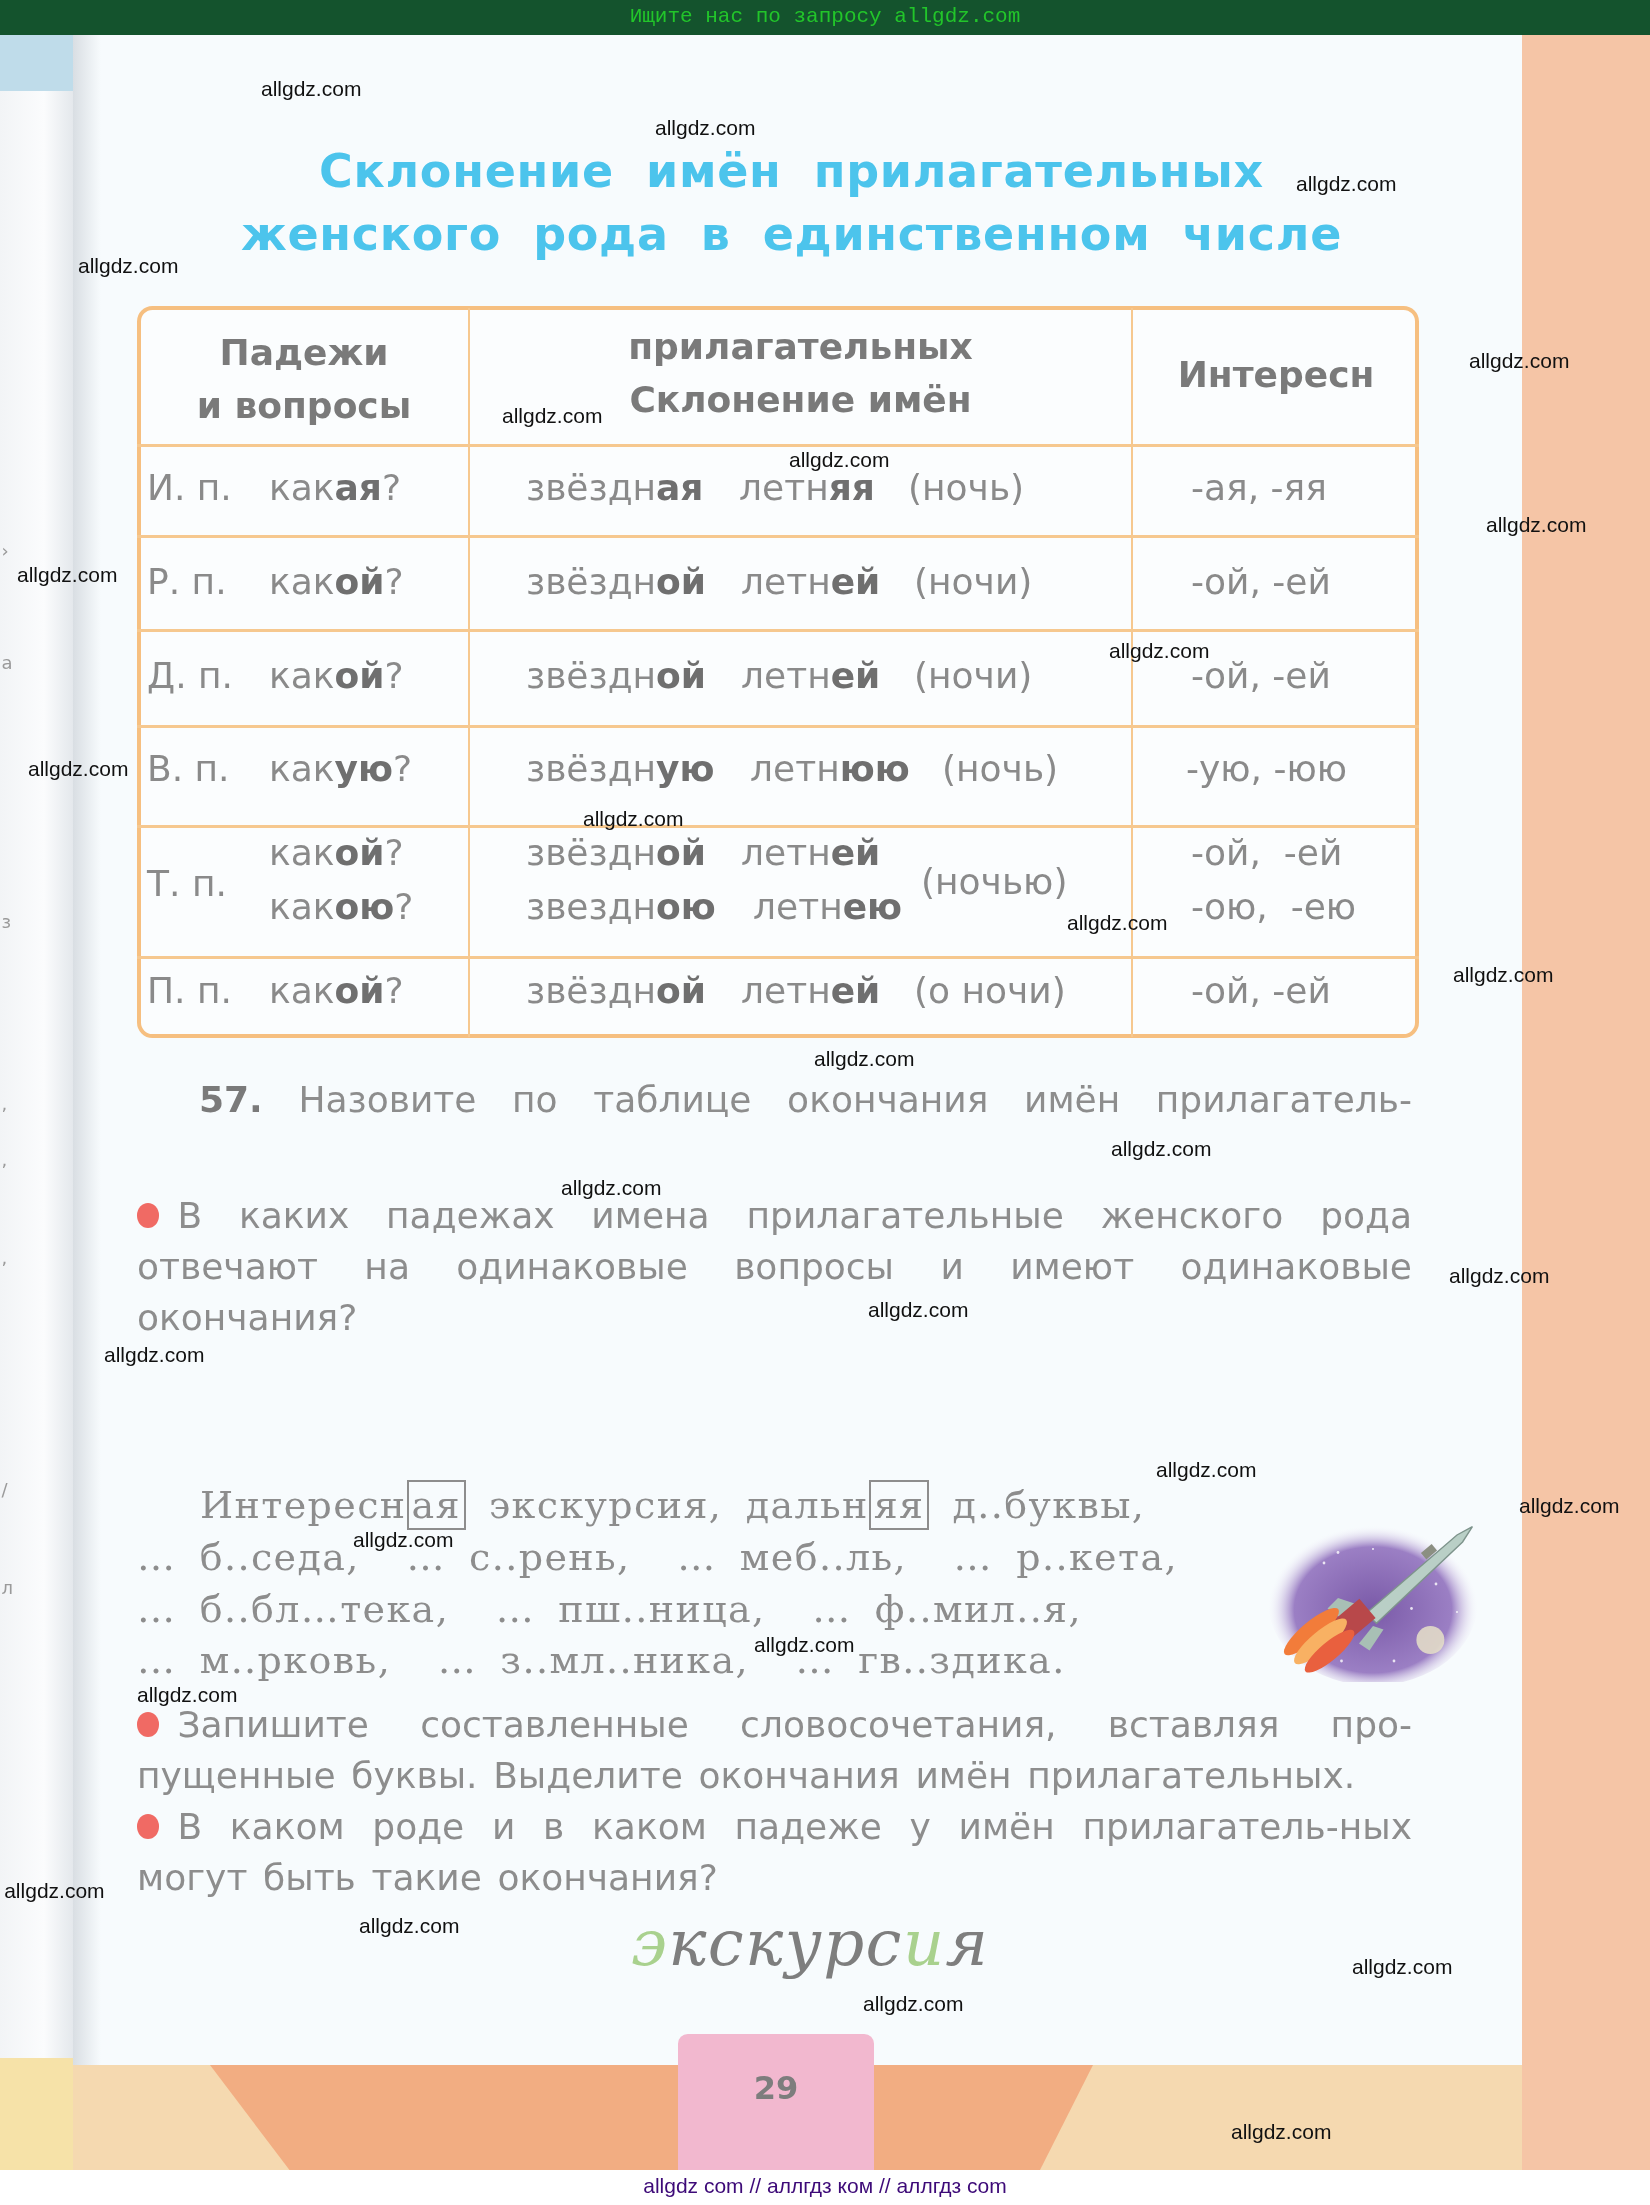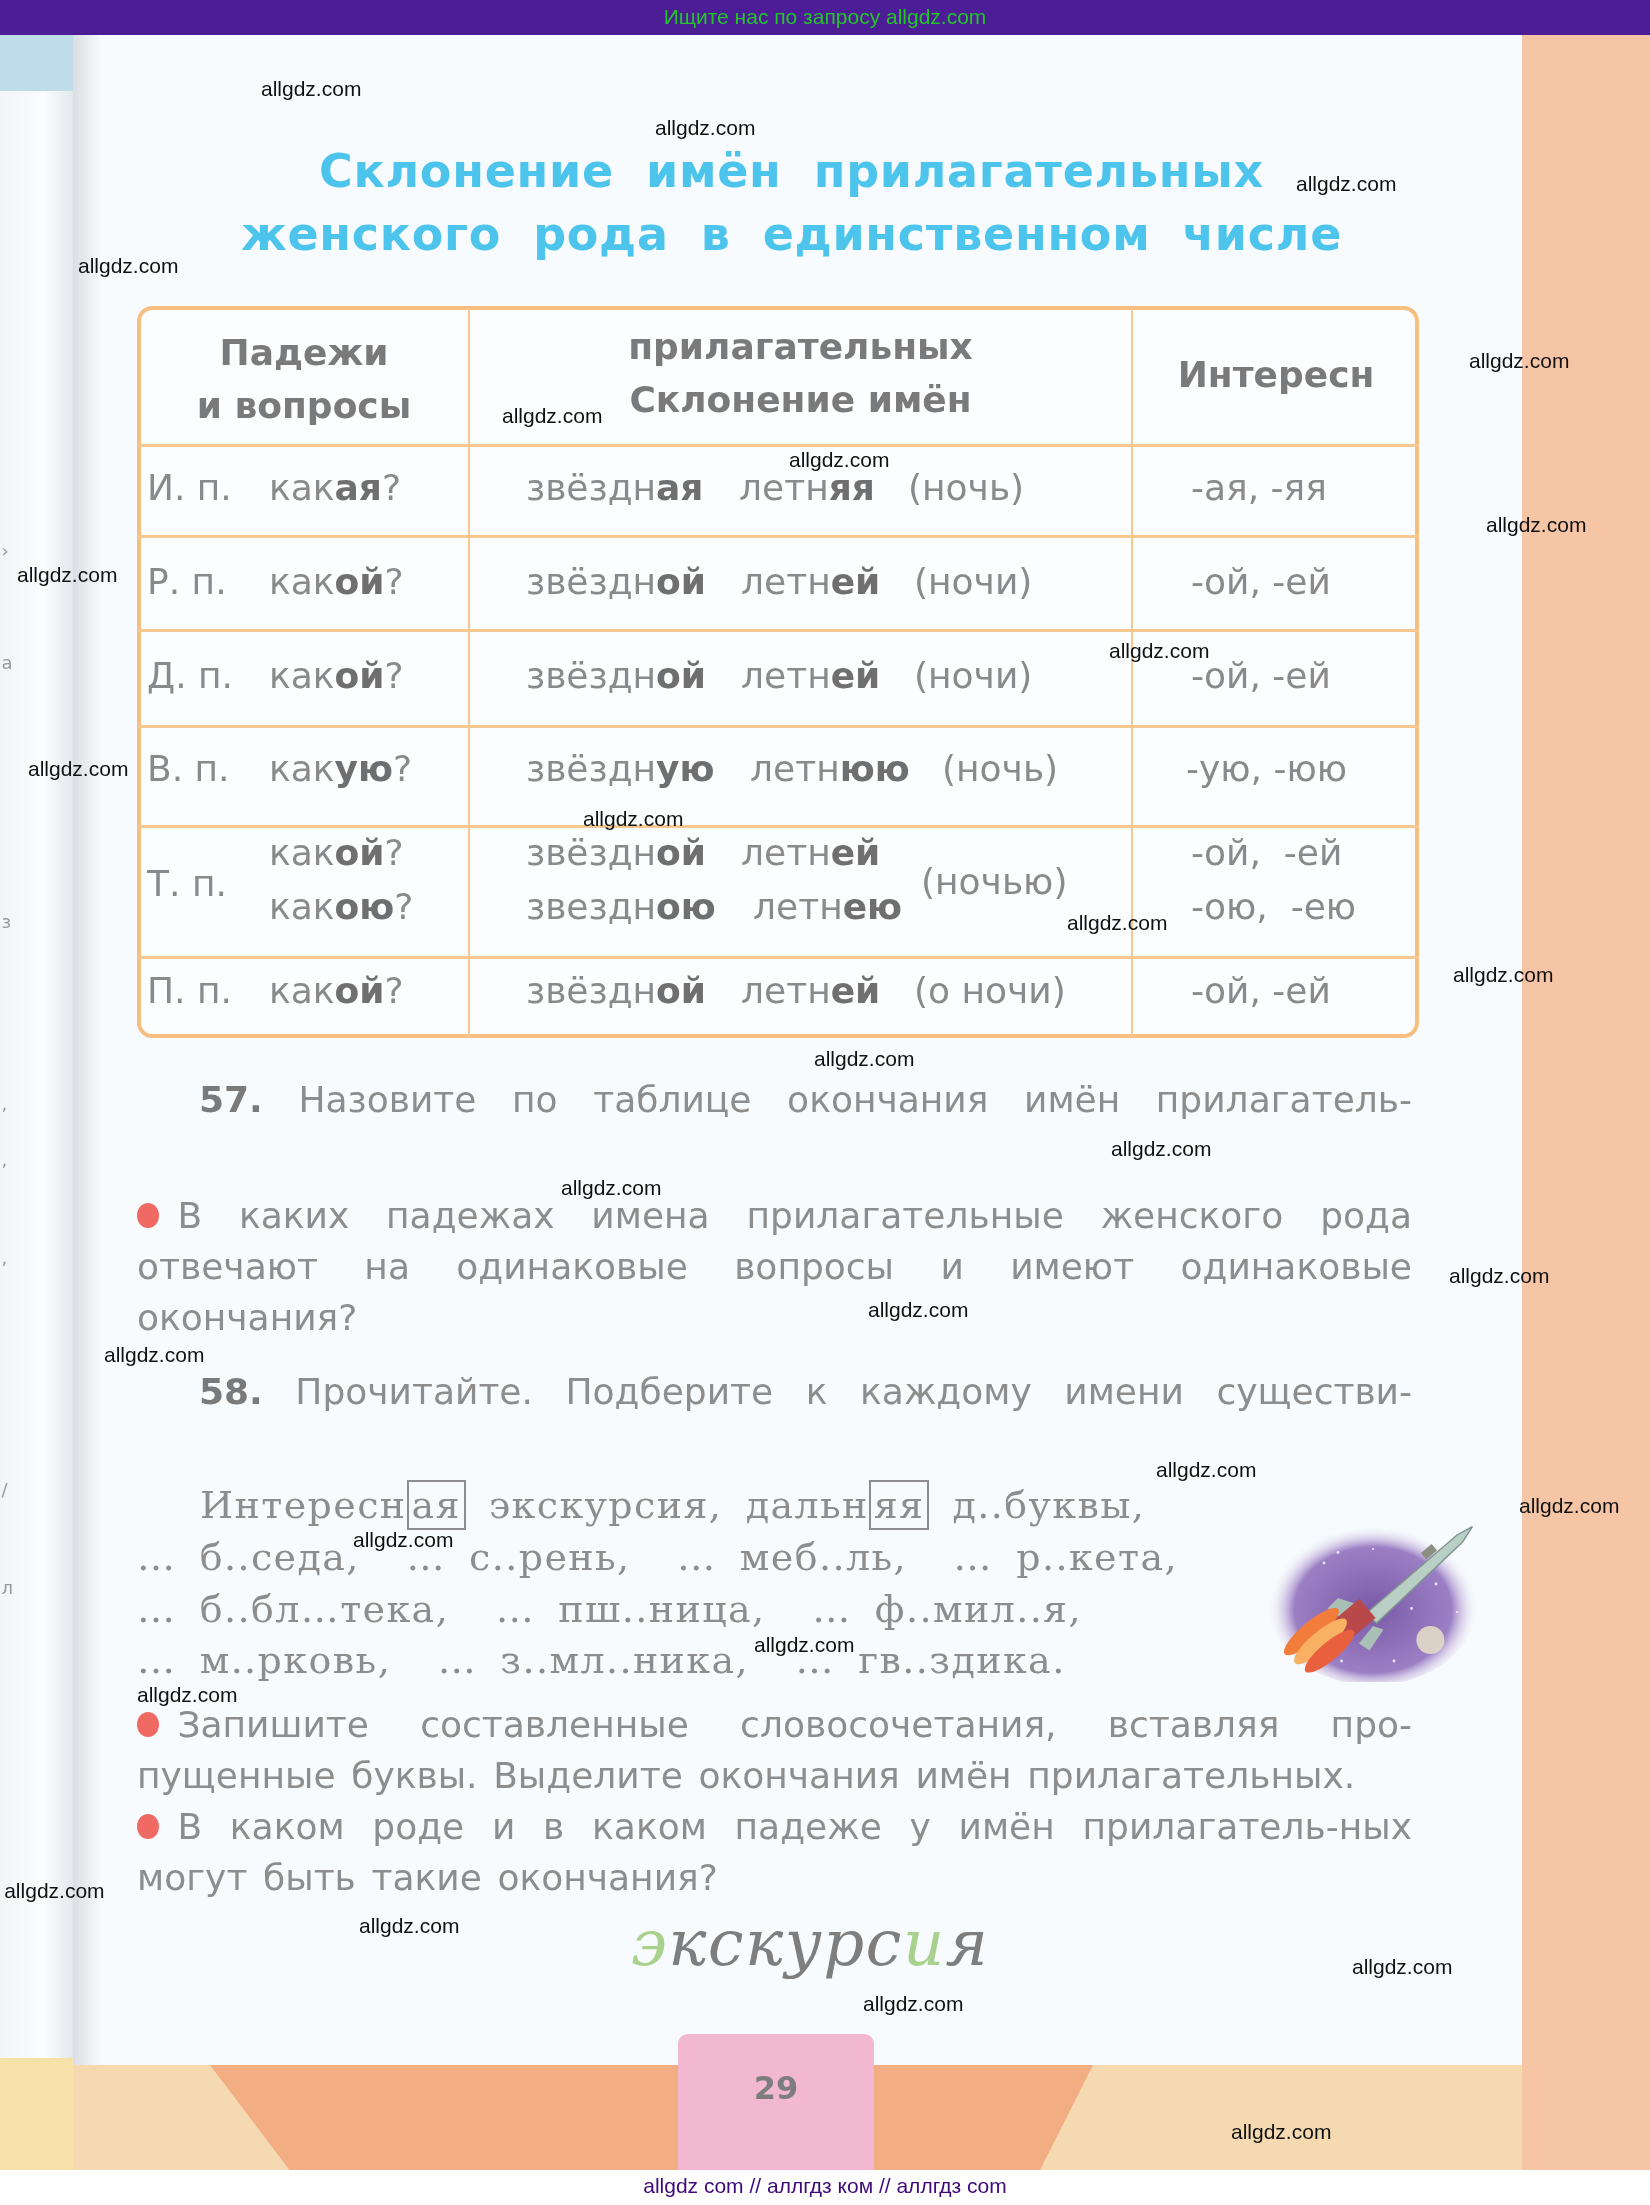--- a/index.html
+++ b/index.html
@@ -2,23 +2,23 @@
 <html style="font-size:11.2px"><head>
 <meta charset="utf-8">
 <style>
   html, body { margin: 0; padding: 0; }
   body {
     width: 1650px; height: 2205px; position: relative; overflow: hidden;
     background: #ffffff; font-family: "DejaVu Sans", sans-serif;
   }
   .abs { position: absolute; }
   .top-banner {
-    left: 0; top: 0; width: 1650px; height: 35px; background: #4c1d95;
+    left: 0; top: 0; width: 1650px; height: 35px; background: #14532d;
     text-align: center; line-height: 34px; font-size: 21px; color: #22c52a;
-    font-family: Liberation Sans, sans-serif;
+    font-family: Liberation Mono, monospace;
   }
   .bottom-banner {
     left: 0; top: 2170px; width: 1650px; height: 35px; background: #fff;
     text-align: center; line-height: 32px; font-size: 21px; color: #3d0a78;
     font-family: "Liberation Sans", sans-serif;
   }
   .page { left: 0; top: 35px; width: 1650px; height: 2135px; background: #f7fbfd; }
   .gutter-left { left: 0; top: 35px; width: 73px; height: 2030px;
     background: linear-gradient(to right, #f2f4f6 0%, #fbfcfd 60%, #e4e8ec 100%); }
   .gutter-topblue { left: 0; top: 35px; width: 73px; height: 56px; background: #bfdcea; }
@@ -174,21 +174,20 @@
 </div>
 
 <div class="para" style="top:1074px">
   <div style="padding-left:62px; text-align:justify; text-align-last:justify;"><span class="num">57.</span> <span>Назовите по таблице окончания имён прилагатель-</span></div>
 </div>
 <div class="para" style="top:1190px">
   <span class="bullet"></span><span>В каких падежах имена прилагательные женского рода отвечают на одинаковые вопросы и имеют одинаковые окончания?</span>
 </div>
 
 <div class="para" style="top:1366px">
-  <div style="padding-left:62px; text-align:justify; text-align-last:justify;"><span class="num">58.</span> <span>Прочитайте. Подберите к каждому имени существи-</span></div>
 </div>
 
 <div class="serif-line" style="left:200px; top:1480px">
   <span>Интересн</span><span class="boxed">ая</span>
   <span>экскурсия,</span>
   <span>дальн</span><span class="boxed">яя</span>
   <span>д..буквы,</span>
 </div>
 <div class="serif-line" style="top:1535px; white-space:pre">… б..седа,  … с..рень,  … меб..ль,  … р..кета,</div>
 <div class="serif-line" style="top:1587px; white-space:pre">… б..бл…тека,  … пш..ница,  … ф..мил..я,</div>

